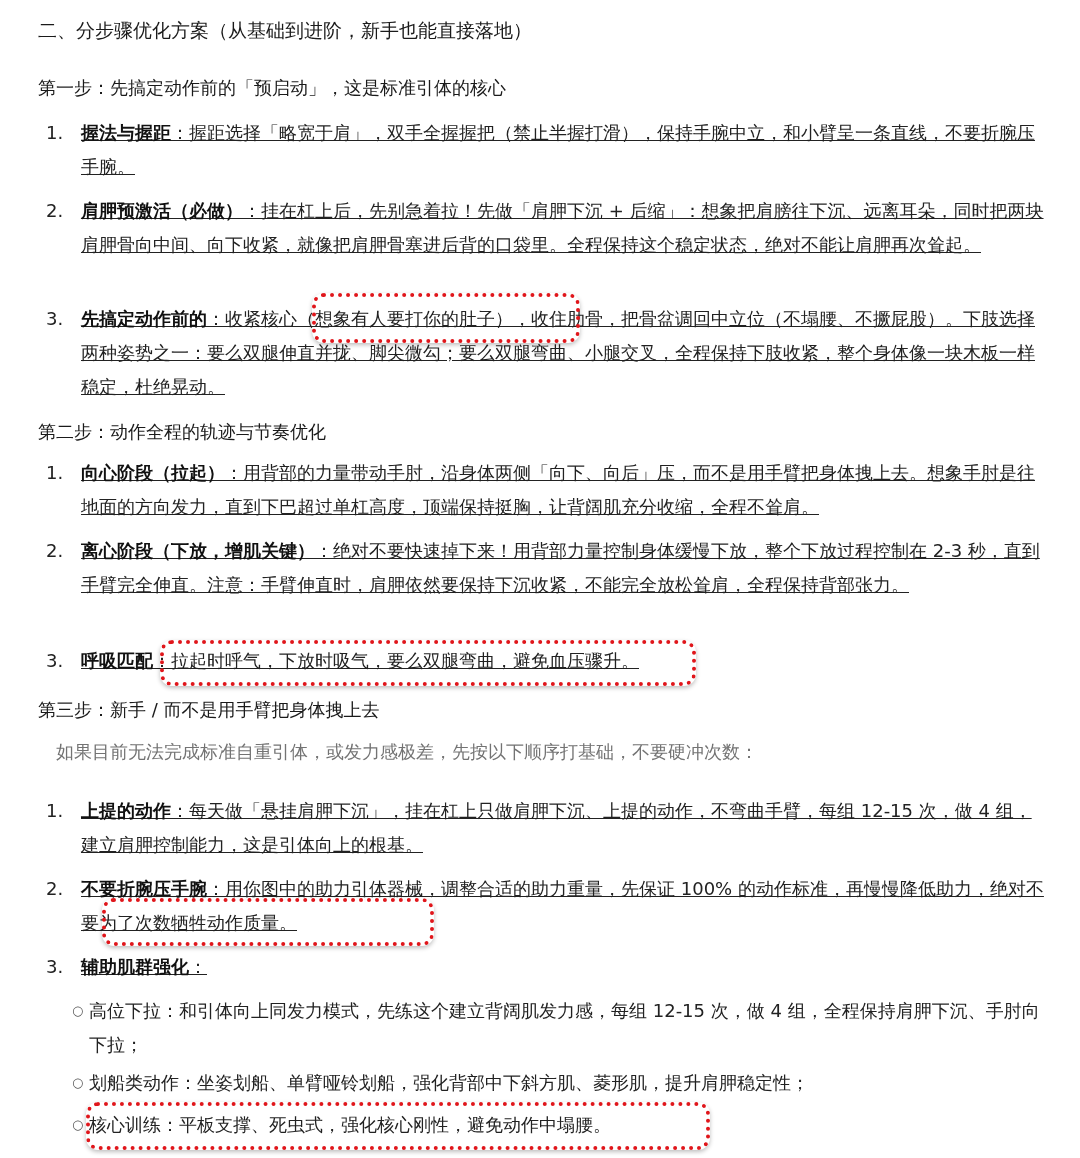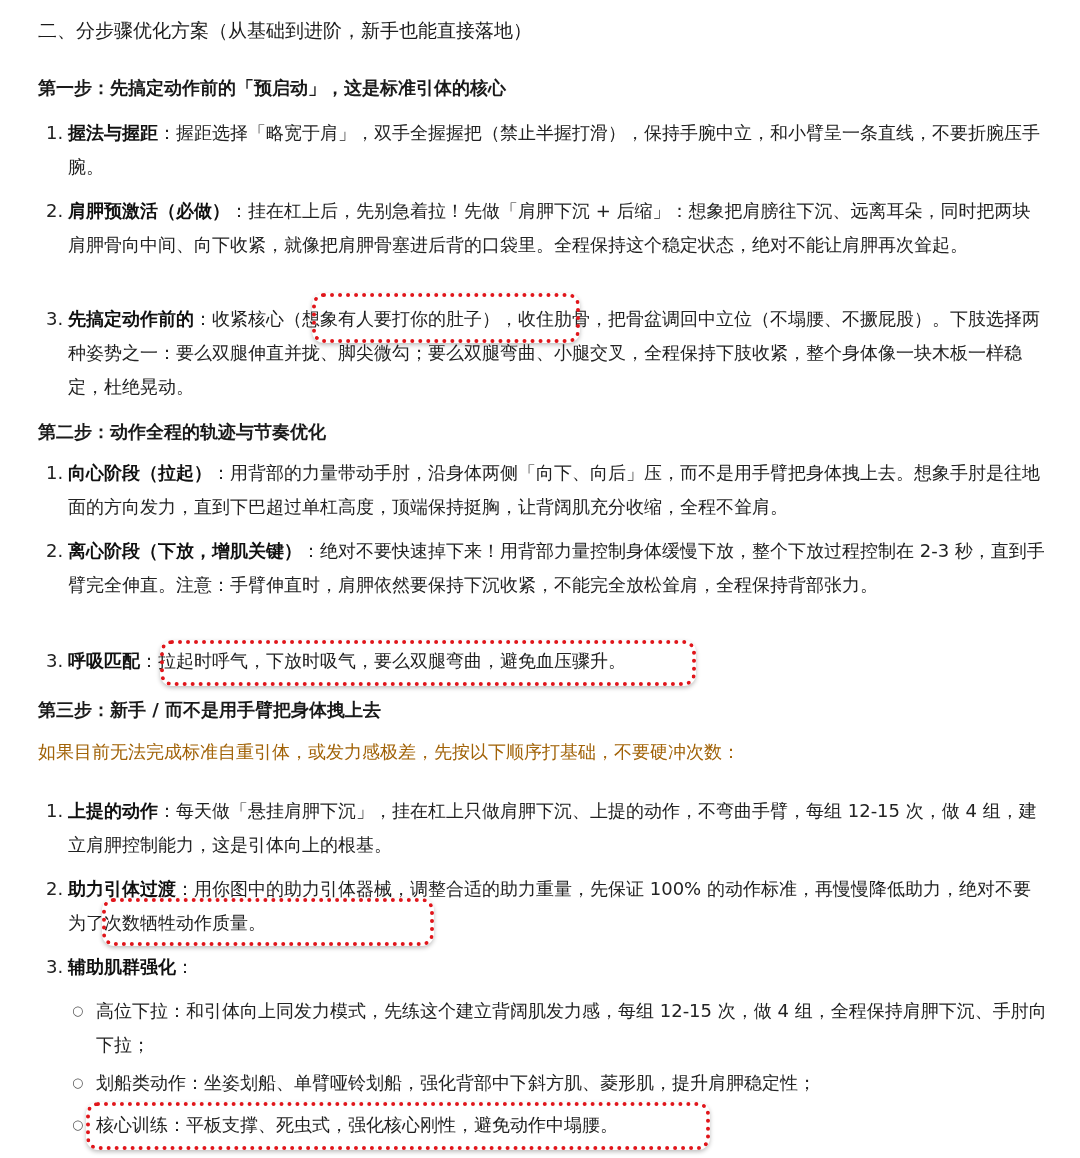--- a/index.html
+++ b/index.html
@@ -5,29 +5,29 @@
   html, body { margin: 0; padding: 0; background: #ffffff; }
   body {
     width: 1080px; height: 1158px; overflow: hidden;
     font-family: "DejaVu Sans", "Liberation Sans", sans-serif;
     color: #1a1a1a;
     font-size: 19px;
     position: relative;
   }
   .doc { position: absolute; left: 0; top: 0; width: 1080px; }
   .h2 { position: absolute; left: 38px; font-weight: normal; font-size: 19px; }
-  .h3 { position: absolute; left: 38px; font-weight: bold; font-size: 18px; }
-  .p { position: absolute; left: 38px; font-size: 18px; color: #a16207; }
+  .h3 { position: absolute; left: 38px; font-weight: normal; font-size: 18px; }
+  .p { position: absolute; left: 56px; font-size: 18px; color: #737373; }
   .item { position: absolute; left: 46px; width: 1000px; font-size: 18px; line-height: 34px; color: #222; }
   .item .num { display: inline-block; width: 22px; }
-  .item .body { display: block; margin-left: 22px; margin-top: -34px; }
+  .item .body { display: block; margin-left: 35px; margin-top: -34px; text-decoration: underline; }
   .item b { color: #111; }
   .sub { position: absolute; left: 72px; width: 980px; font-size: 18px; line-height: 34px; color: #222; }
   .sub .bullet { position: absolute; left: 0; top: 0; font-size: 13px; color: #555; }
-  .sub .body { display: block; margin-left: 24px; }
+  .sub .body { display: block; margin-left: 17px; }
   .mark {
     position: absolute;
     border: 4px dotted #e0161b;
     border-radius: 12px;
     box-shadow: 0 2px 4px rgba(0,0,0,0.25);
     pointer-events: none;
   }
 </style>
 </head>
 <body>
@@ -64,21 +64,21 @@
   </div>
 
   <div class="h3" style="top:698px">第三步：新手 / 而不是用手臂把身体拽上去</div>
   <div class="p" style="top:740px">如果目前无法完成标准自重引体，或发力感极差，先按以下顺序打基础，不要硬冲次数：</div>
   <div class="item" style="top:794px">
     <span class="num">1.</span>
     <span class="body"><b>上提的动作</b><span>：每天做「悬挂肩胛下沉」，挂在杠上只做肩胛下沉、上提的动作，不弯曲手臂，每组 12-15 次，做 4 组，建立肩胛控制能力，这是引体向上的根基。</span></span>
   </div>
   <div class="item" style="top:872px">
     <span class="num">2.</span>
-    <span class="body"><b>助力引体过渡</b><span>：用你图中的助力引体器械，调整合适的助力重量，先保证 100% 的动作标准，再慢慢降低助力，绝对不要为了次数牺牲动作质量。</span></span>
+    <span class="body"><b>不要折腕压手腕</b><span>：用你图中的助力引体器械，调整合适的助力重量，先保证 100% 的动作标准，再慢慢降低助力，绝对不要为了次数牺牲动作质量。</span></span>
   </div>
   <div class="item" style="top:950px">
     <span class="num">3.</span>
     <span class="body"><b>辅助肌群强化</b><span>：</span></span>
   </div>
 
   <div class="sub" style="top:994px">
     <span class="bullet">○</span>
     <span class="body">高位下拉：和引体向上同发力模式，先练这个建立背阔肌发力感，每组 12-15 次，做 4 组，全程保持肩胛下沉、手肘向下拉；</span>
   </div>

